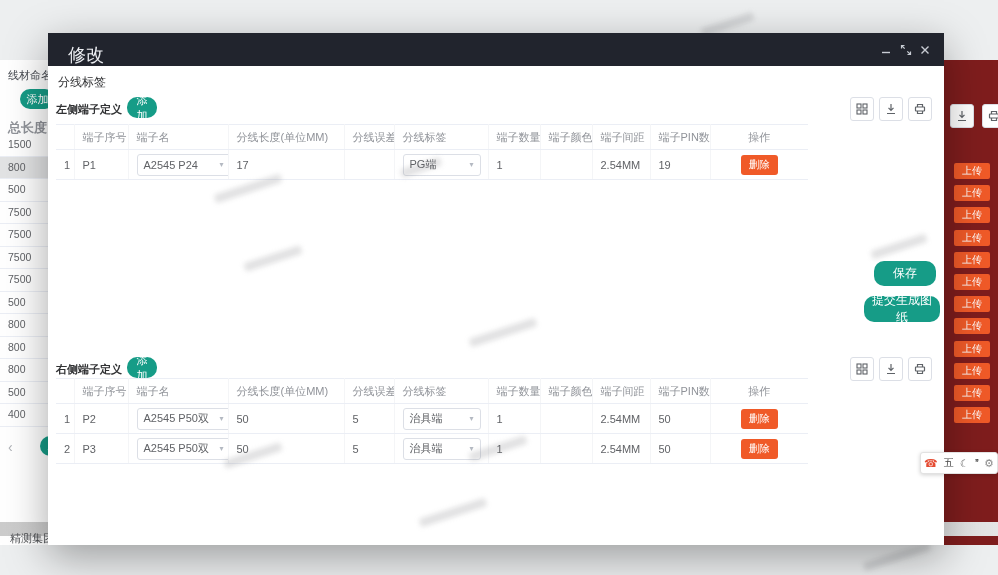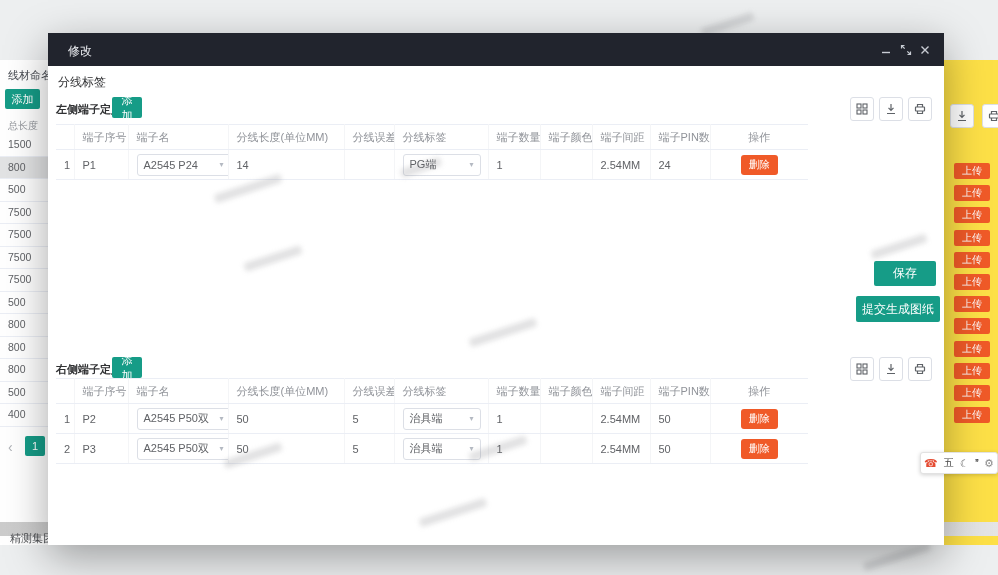--- a/index.html
+++ b/index.html
@@ -16,62 +16,62 @@
   .search-line{position:absolute;left:415px;top:28px;width:188px;height:2px;background:#4a4f58;}
   .mag{position:absolute;left:581px;top:14px;width:8px;height:8px;border:1.5px solid #80858d;border-radius:50%;}
   .mag::after{content:"";position:absolute;left:8px;top:7px;width:1.5px;height:5px;background:#80858d;transform:rotate(-45deg);}
   .avatar{position:absolute;left:908px;top:3px;width:20px;height:20px;border-radius:50%;background:radial-gradient(circle at 40% 35%,#e4c49a,#a9764b 70%,#7d5231);}
   .hdr-user{position:absolute;left:934px;top:11px;font-size:11px;color:#3a3a3a;}
   .hdr-feedback{position:absolute;left:961px;top:11px;font-size:11px;font-weight:600;color:#222;}
 
   
   #left-panel{position:absolute;left:0;top:60px;width:48px;height:485px;background:#fff;}
   .lp-title{position:absolute;left:8px;top:8px;font-size:11px;color:#474b52;white-space:nowrap;}
-  .btn-teal{display:flex;align-items:center;justify-content:center;background:#169c87;color:#fff;border:none;border-radius:2px;cursor:pointer;}
+  .btn-teal{display:flex;align-items:center;justify-content:center;background:#169c87;color:#fff;border:none;border-radius:10px;cursor:pointer;margin-left:15px;}
   .lp-add{position:absolute;left:5px;top:29px;width:35px;height:20px;font-size:11px;}
-  .lp-col{position:absolute;left:8px;top:59px;font-size:10px;color:#909399;white-space:nowrap;}
+  .lp-col{position:absolute;left:8px;top:59px;font-size:13px;color:#909399;white-space:nowrap;font-weight:bold;}
   #length-list{position:absolute;left:0;top:74px;width:64px;}
   .len-row{height:21.5px;line-height:21.5px;padding-left:8px;font-size:10.5px;color:#606266;border-bottom:1px solid #ebeef5;background:#fff;}
   .len-row.sel{background:#e2e3e4;}
   .lp-prev{position:absolute;left:8px;top:379px;font-size:14px;color:#aeb1b6;}
   .lp-page{position:absolute;left:25px;top:376px;width:20px;height:20px;font-size:11px;}
 
   
-  #right-col{position:absolute;left:944px;top:60px;width:54px;height:485px;background:#fde047;}
+  #right-col{position:absolute;left:944px;top:60px;width:54px;height:485px;background:#7f1d1d;}
   .icon-btn{display:inline-flex;align-items:center;justify-content:center;width:22px;height:22px;border:1px solid #dcdfe6;border-radius:3px;background:#fff;cursor:pointer;}
   .bg-ic1{position:absolute;left:6px;top:44px;}
   .bg-ic2{position:absolute;left:38px;top:44px;}
   .up-btn{position:absolute;left:10px;width:36px;height:16px;font-size:10px;border-radius:2px;background:#f05a28;color:#fff;border:none;display:flex;align-items:center;justify-content:center;cursor:pointer;}
 
   
   #footer{position:absolute;left:0;top:522px;width:998px;height:14px;background:linear-gradient(90deg,#cccccc,#e5e5e5);padding-left:25px;}
   .footer-text{position:absolute;left:10px;top:9px;font-size:11px;color:#4d4f52;}
 
   
   #modal{position:absolute;left:48px;top:33px;width:896px;height:512px;background:#fff;box-shadow:0 12px 40px rgba(0,0,0,.35);z-index:10;}
   .m-head{position:relative;height:33px;background:#21242d;}
-  .m-title{position:absolute;left:20px;top:10px;font-size:12px;color:#eceef2;}
+  .m-title{position:absolute;left:20px;top:10px;font-size:18px;color:#eceef2;}
   .m-ctrl{position:absolute;top:11px;width:12px;height:12px;cursor:pointer;}
   .m-min{right:52px;} .m-max{right:32px;} .m-close{right:13px;}
   .m-body{position:relative;height:479px;background:#fff;}
   .m-subtitle{position:absolute;left:10px;top:8px;font-size:12px;color:#303133;}
   .sec-title{position:absolute;left:8px;font-size:11px;font-weight:bold;color:#303133;white-space:nowrap;}
   .sec-add{position:absolute;left:64px;width:30px;height:21px;font-size:11px;}
   .icons{position:absolute;right:12px;display:flex;gap:5px;}
 
   table.tdef{position:absolute;left:8px;border-collapse:collapse;table-layout:fixed;width:752px;font-size:11px;}
   .tdef th{height:24px;font-weight:normal;color:#909399;text-align:left;padding:0 0 0 8px;border-top:1px solid #ebeef5;border-bottom:1px solid #ebeef5;border-right:1px solid #f4f5f7;white-space:nowrap;overflow:hidden;}
   .tdef td{height:29px;color:#606266;padding:0 0 0 8px;border-bottom:1px solid #ebeef5;border-right:1px solid #f4f5f7;white-space:nowrap;overflow:hidden;}
   .tdef th:last-child,.tdef td:last-child{border-right:none;text-align:center;padding:0;}
   .t1{top:58px;} .t2{top:312px;}
   .dd{display:inline-flex;align-items:center;justify-content:space-between;height:20px;border:1px solid #dcdfe6;border-radius:3px;background:#fff;padding:0 6px;color:#606266;cursor:pointer;}
   .dd .caret{color:#b4b9c2;font-size:8px;margin-left:6px;}
   .del-btn{background:#f05a28;color:#fff;border:none;border-radius:3px;font-size:10.5px;padding:3px 8px;cursor:pointer;}
   .save-btn{position:absolute;right:8px;top:195px;width:62px;height:25px;font-size:12px;}
-  .submit-btn{position:absolute;right:4px;top:230px;width:84px;height:26px;font-size:12px;}
+  .submit-btn{position:absolute;right:4px;top:230px;width:76px;height:26px;font-size:12px;}
 
   
   .wm{position:absolute;height:9px;border-radius:4px;background:rgba(110,112,115,.20);filter:blur(2.5px);transform:rotate(-18deg);}
 
   
   #float-toolbar{position:absolute;left:920px;top:452px;width:76px;height:20px;background:#fff;border:1px solid #e2e2e2;border-radius:3px;box-shadow:0 1px 4px rgba(0,0,0,.18);display:flex;align-items:center;justify-content:space-around;z-index:20;font-size:11px;}
   .ft-phone{color:#e54c33;font-size:11px;}
   .ft-hanzi{color:#444;font-size:10px;}
   .ft-moon{color:#555;font-size:10px;}
   .ft-quote{color:#555;font-size:10px;font-weight:bold;letter-spacing:-1px;}
@@ -214,30 +214,30 @@
             </tr>
           </thead>
           <tbody>
             <tr>
               <td>1</td>
               <td>P1</td>
               <td><span class="dd" style="width: 80px;">
                   <span>A2545 P24</span>
                   <span class="caret">▾</span>
                 </span></td>
-              <td>14</td>
+              <td>17</td>
               <td></td>
               <td><span class="dd" style="width: 64px;">
                   <span>PG端</span>
                   <span class="caret">▾</span>
                 </span></td>
               <td>1</td>
               <td></td>
               <td>2.54MM</td>
-              <td>24</td>
+              <td>19</td>
               <td><button class="del-btn">删除</button></td>
             </tr>
           </tbody>
         </table>
 
       <button class="btn-teal save-btn">保存</button>
       <button class="btn-teal submit-btn">提交生成图纸</button>
 
       <div class="sec-title" style="top:296px;">右侧端子定义</div>
       <button class="btn-teal sec-add" style="top:291px;">添加</button>

